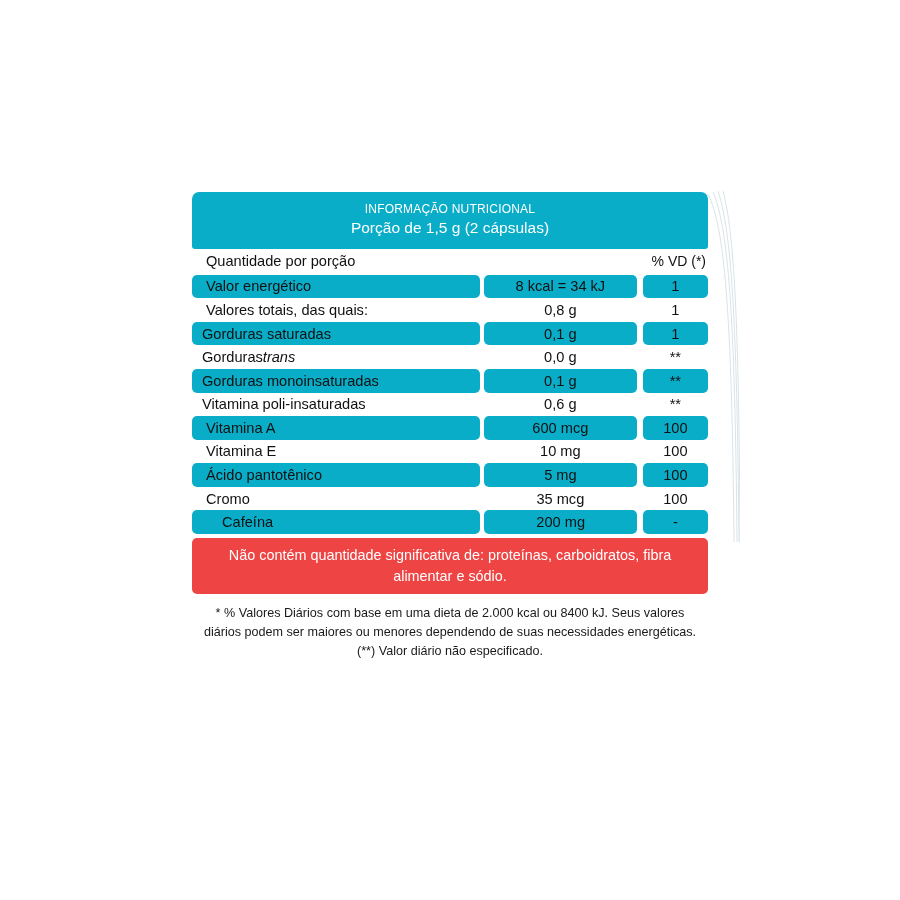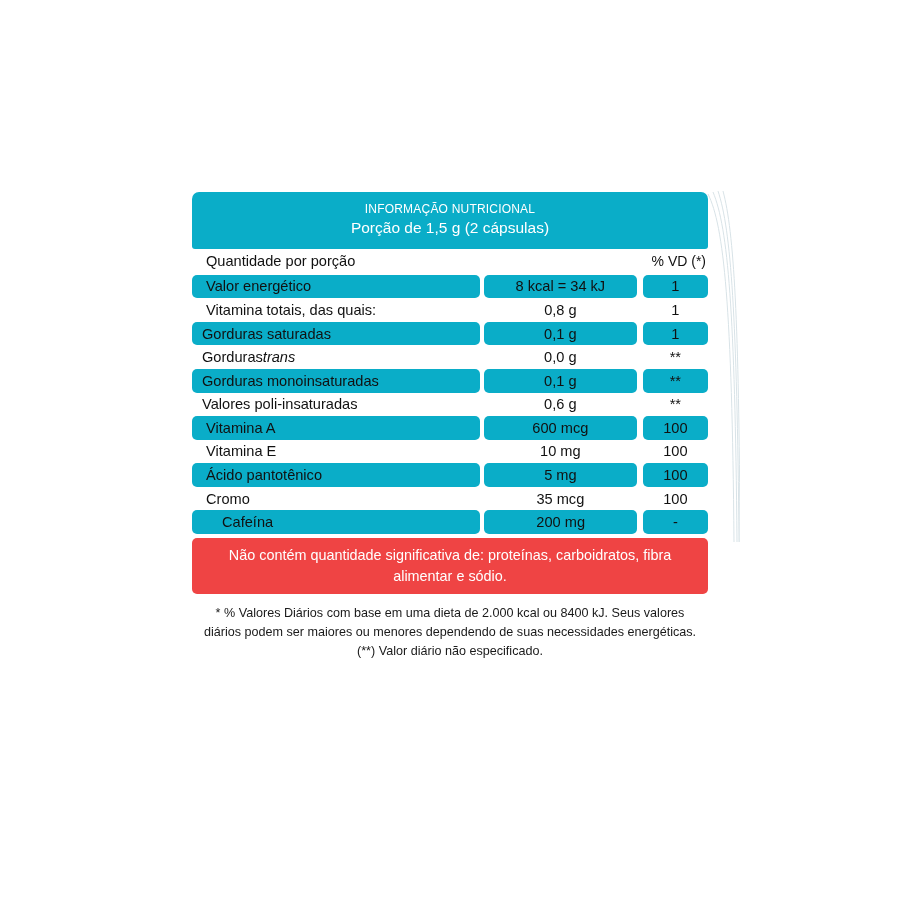--- a/index.html
+++ b/index.html
@@ -177,41 +177,41 @@
     <div class="subhead-right">% VD (*)</div>
   </div>
 
   <div class="nut-table" id="nut-table">
       <div class="nut-row teal">
         <div class="cell c-name">Valor energético</div>
         <div class="cell c-val">8 kcal = 34 kJ</div>
         <div class="cell c-vd">1</div>
       </div>
       <div class="nut-row">
-        <div class="cell c-name">Vitamina totais, das quais:</div>
+        <div class="cell c-name">Valores totais, das quais:</div>
         <div class="cell c-val">0,8 g</div>
         <div class="cell c-vd">1</div>
       </div>
       <div class="nut-row teal">
         <div class="cell c-name indent-1">Gorduras saturadas</div>
         <div class="cell c-val">0,1 g</div>
         <div class="cell c-vd">1</div>
       </div>
       <div class="nut-row">
         <div class="cell c-name indent-1">Gorduras <span class="ital">trans</span></div>
         <div class="cell c-val">0,0 g</div>
         <div class="cell c-vd">**</div>
       </div>
       <div class="nut-row teal">
         <div class="cell c-name indent-1">Gorduras monoinsaturadas</div>
         <div class="cell c-val">0,1 g</div>
         <div class="cell c-vd">**</div>
       </div>
       <div class="nut-row">
-        <div class="cell c-name indent-1">Valores poli-insaturadas</div>
+        <div class="cell c-name indent-1">Vitamina poli-insaturadas</div>
         <div class="cell c-val">0,6 g</div>
         <div class="cell c-vd">**</div>
       </div>
       <div class="nut-row teal">
         <div class="cell c-name">Vitamina A</div>
         <div class="cell c-val">600 mcg</div>
         <div class="cell c-vd">100</div>
       </div>
       <div class="nut-row">
         <div class="cell c-name">Vitamina E</div>

